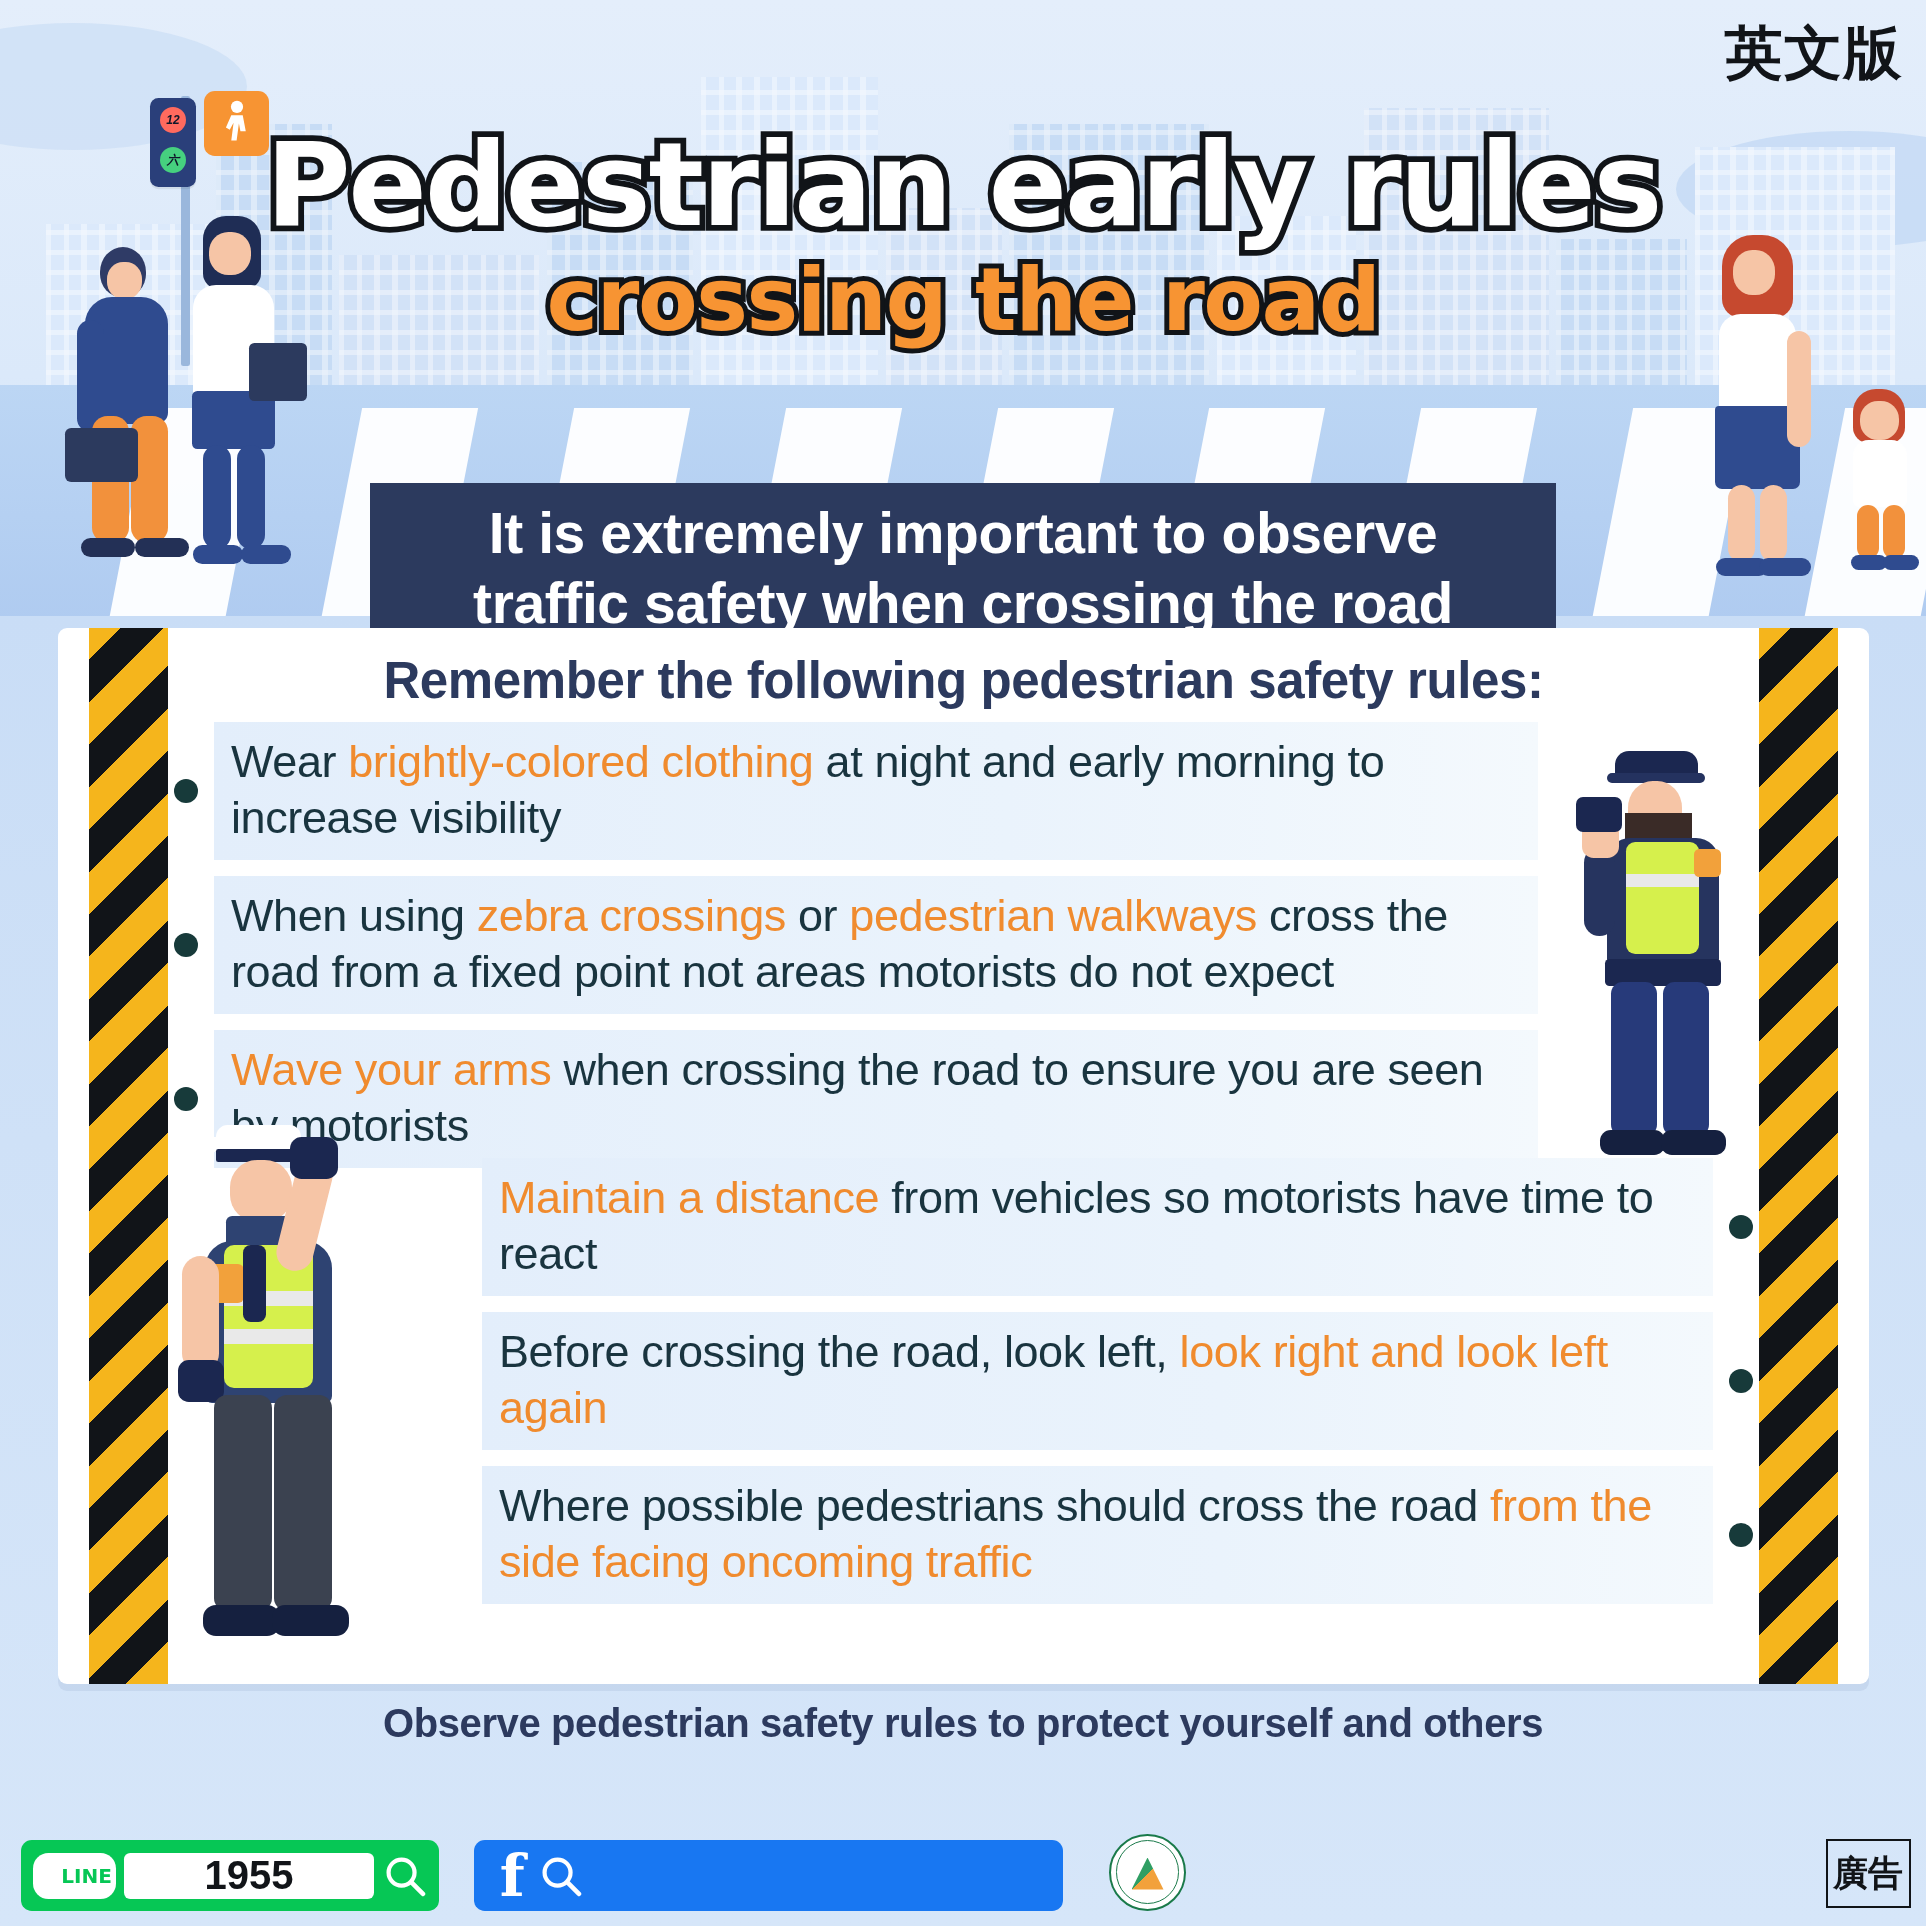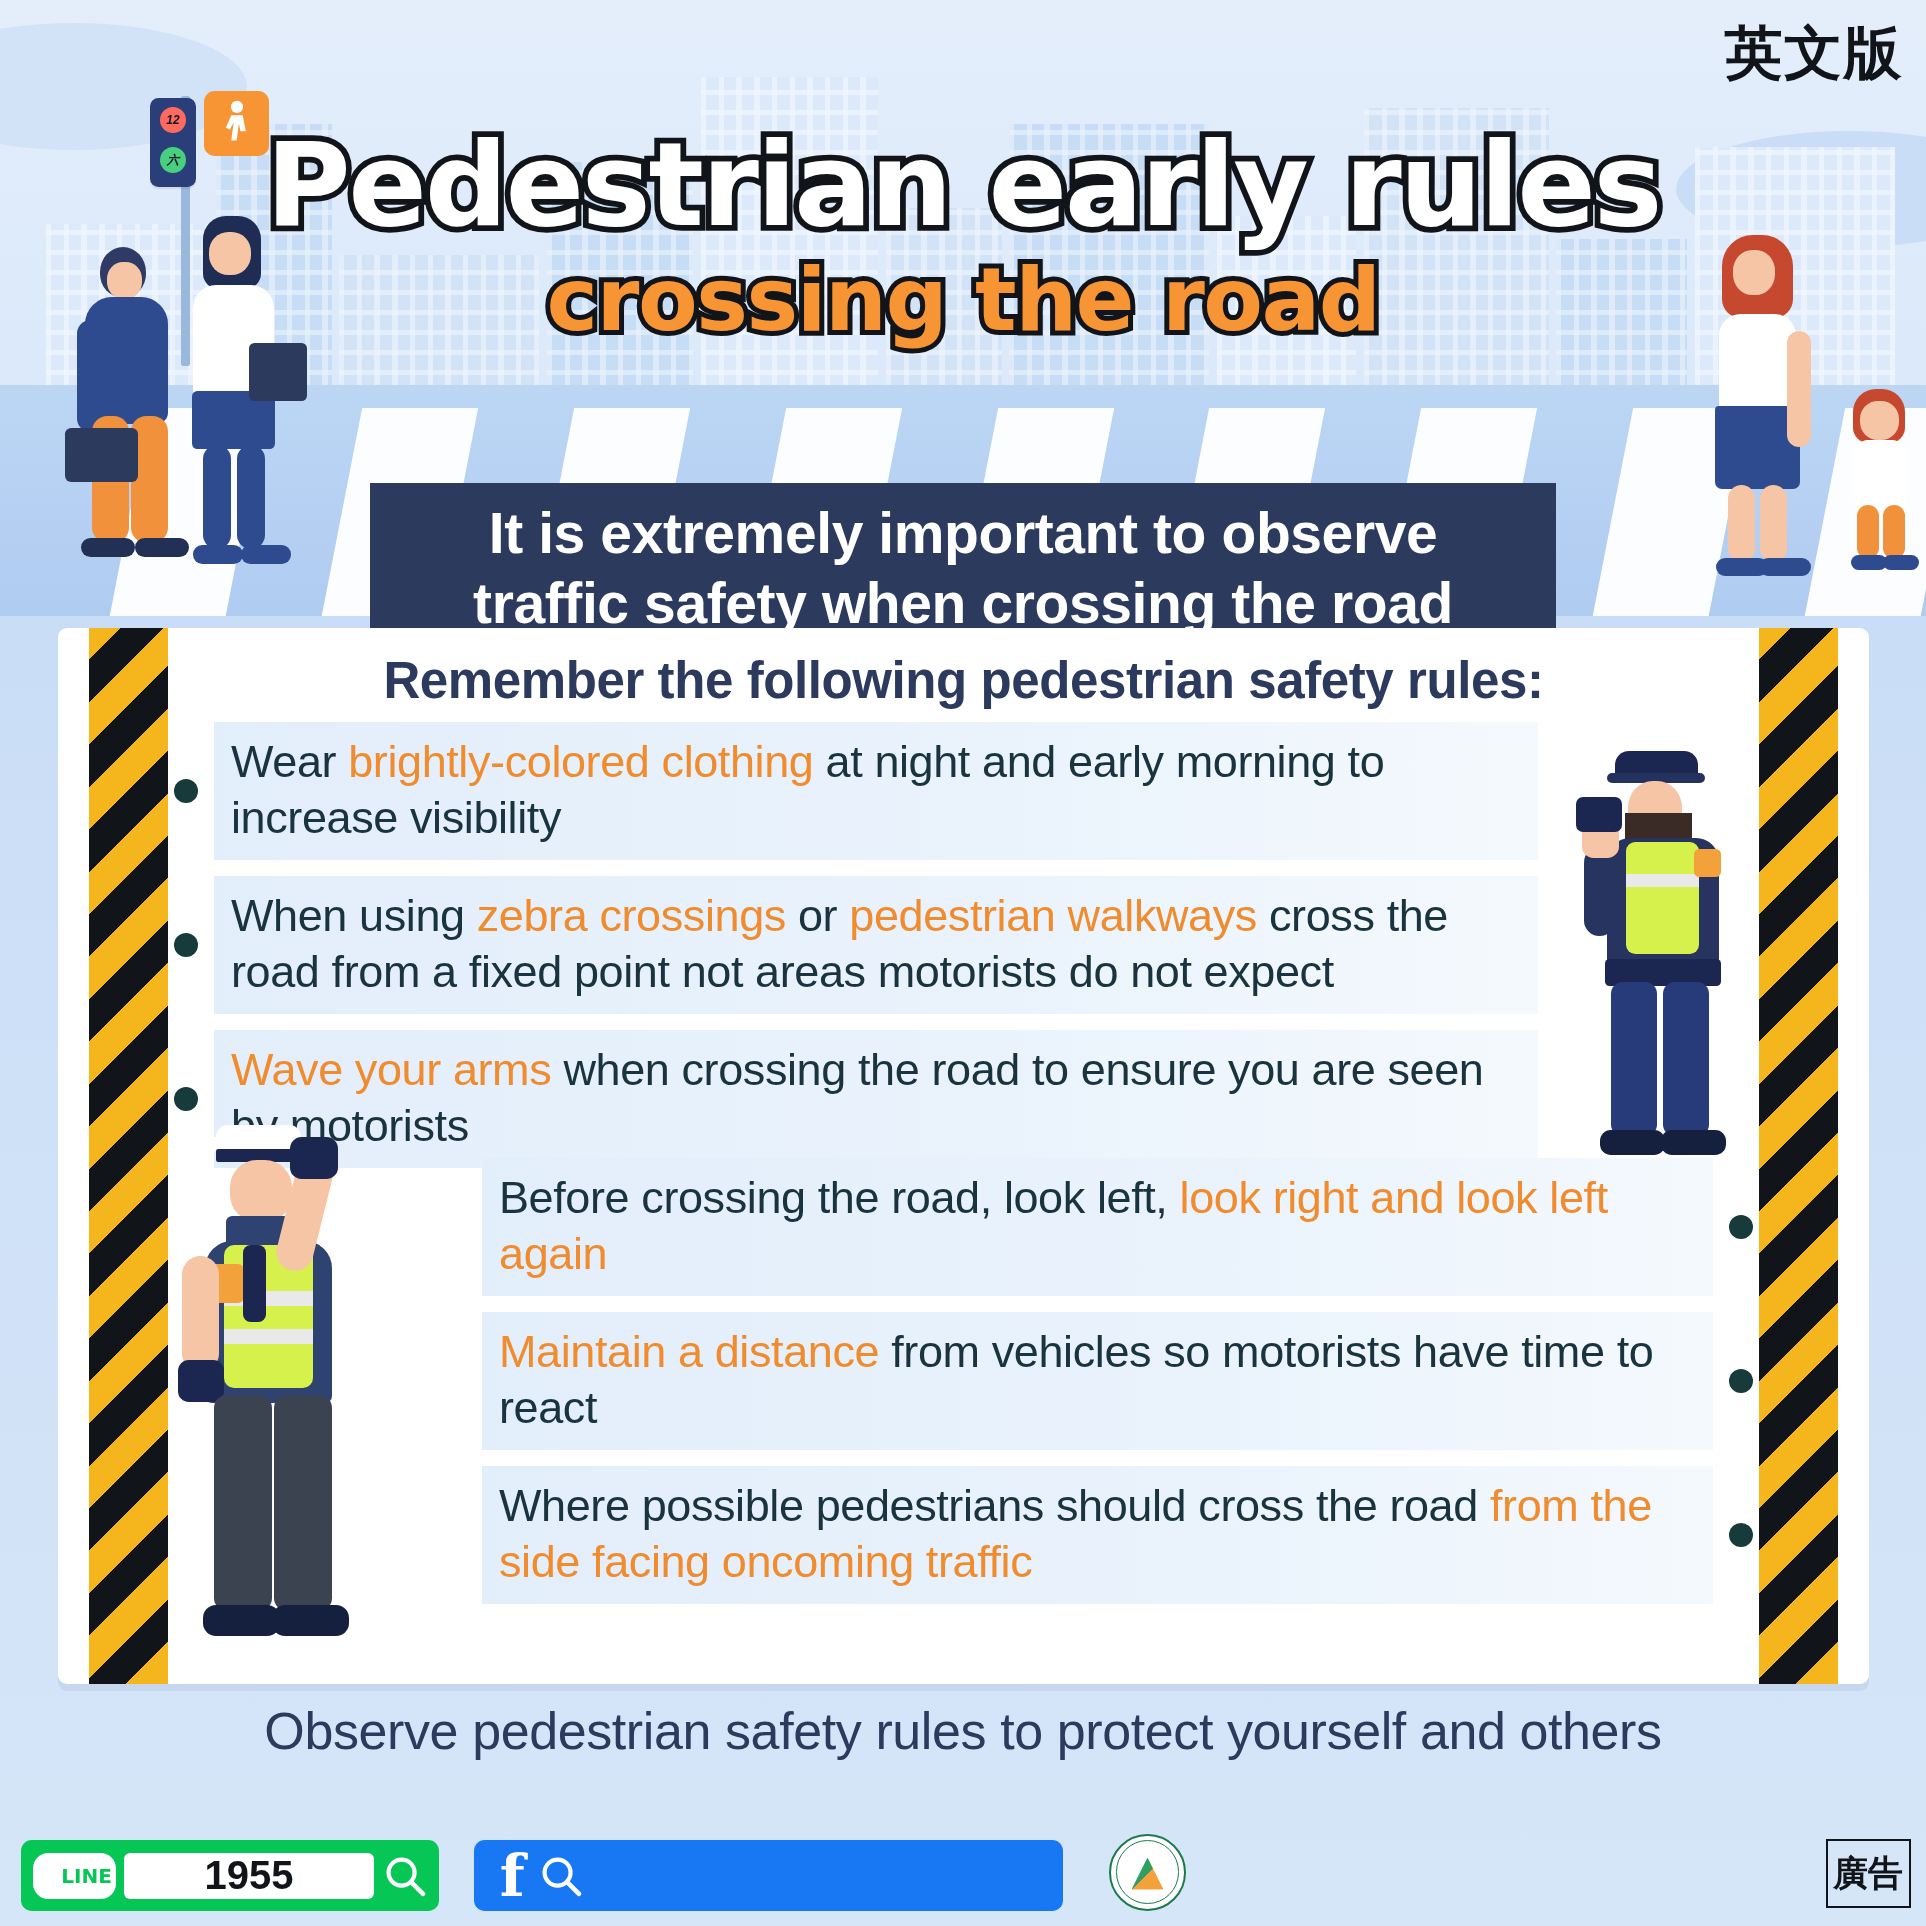--- a/index.html
+++ b/index.html
@@ -252,22 +252,22 @@
   
   .officer-a { position: absolute; right: 100px; top: 123px; width: 208px; height: 416px; }
   .officer-b { position: absolute; left: 89px; top: 501px; width: 270px; height: 539px; }
 
   
   .tagline {
     position: absolute;
     left: 0; top: 1701px; width: 1926px;
     text-align: center;
     color: #2c3a5e;
-    font-size: 52px;
-    font-weight: normal;
+    font-size: 40px;
+    font-weight: bold;
     letter-spacing: -0.4px;
   }
 
   
   .footer {
     position: absolute;
     left: 0; bottom: 0; width: 1926px; height: 100px;
   }
   .line-pill {
     position: absolute;
@@ -518,25 +518,25 @@
       </div>
       <div class="rule">
         <div class="dot"></div>
         <div class="txt"><span class="hi">Wave your arms</span><span> when crossing the road to ensure you are seen by motorists</span></div>
       </div>
     </div>
 
     <div class="rules-bottom">
       <div class="rule rev">
         <div class="dot"></div>
-        <div class="txt"><span>Before crossing the road, look left, </span><span class="hi">look right and look left again</span></div>
+        <div class="txt"><span class="hi">Maintain a distance</span><span> from vehicles so motorists have time to react</span></div>
       </div>
       <div class="rule rev">
         <div class="dot"></div>
-        <div class="txt"><span class="hi">Maintain a distance</span><span> from vehicles so motorists have time to react</span></div>
+        <div class="txt"><span>Before crossing the road, look left, </span><span class="hi">look right and look left again</span></div>
       </div>
       <div class="rule rev">
         <div class="dot"></div>
         <div class="txt"><span>Where possible pedestrians should cross the road </span><span class="hi">from the side facing oncoming traffic</span></div>
       </div>
     </div>
 
     <div class="officer-a">
       <div style="position:absolute; left:54px; top:0; width:83px; height:28px; background:#1b2750; border-radius:14px 14px 3.9px 3.9px;"></div>
       <div style="position:absolute; left:46px; top:22.3px; width:98px; height:10px; background:#24325f; border-radius:5px;"></div>

